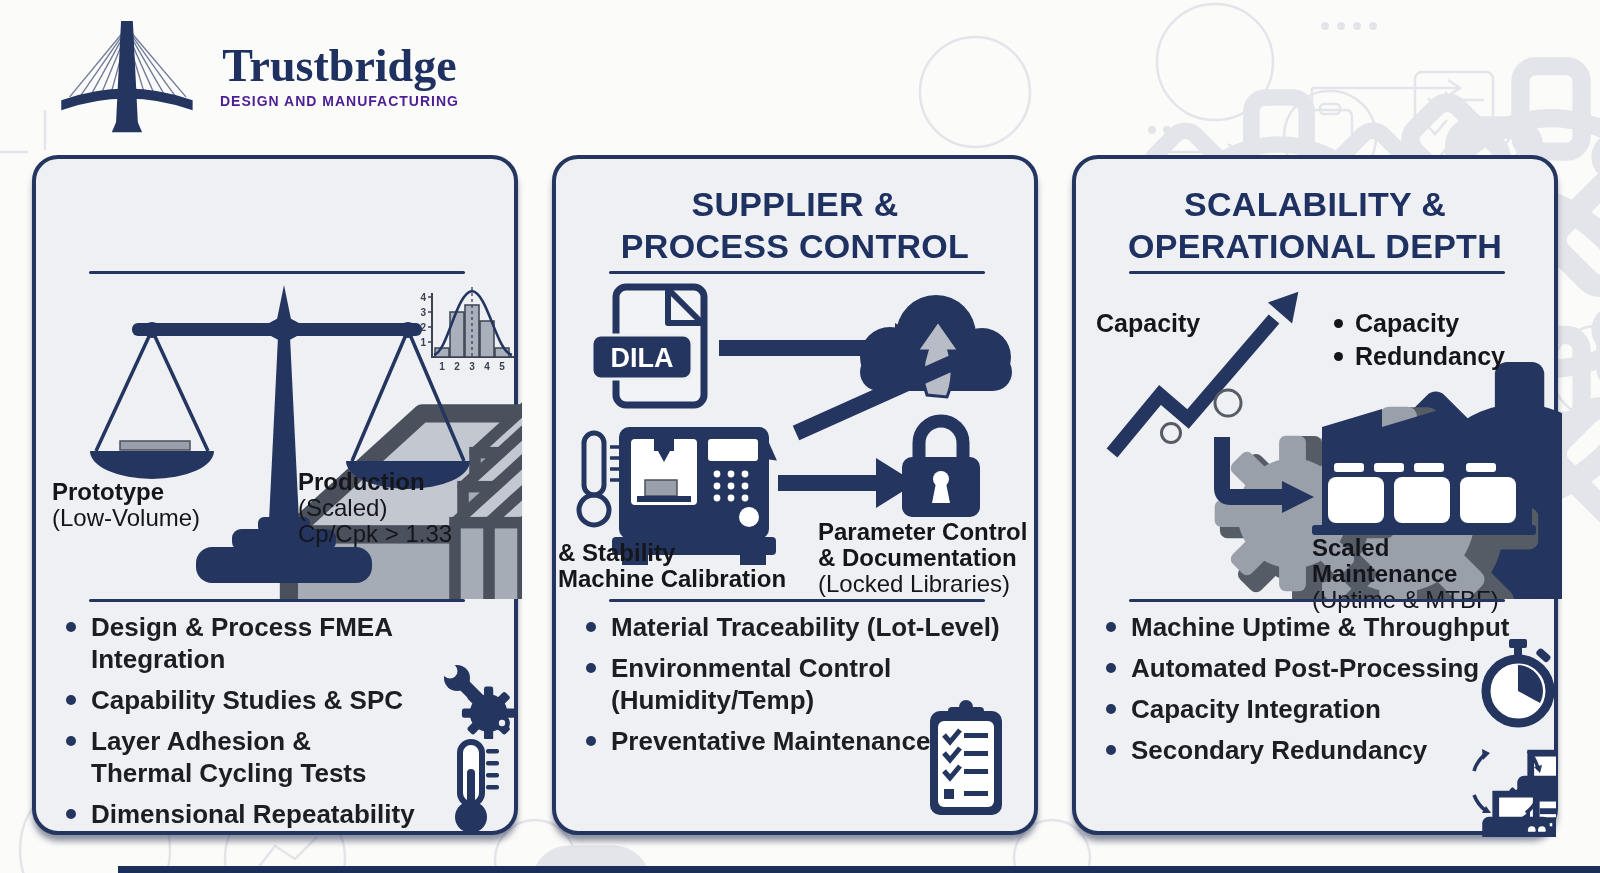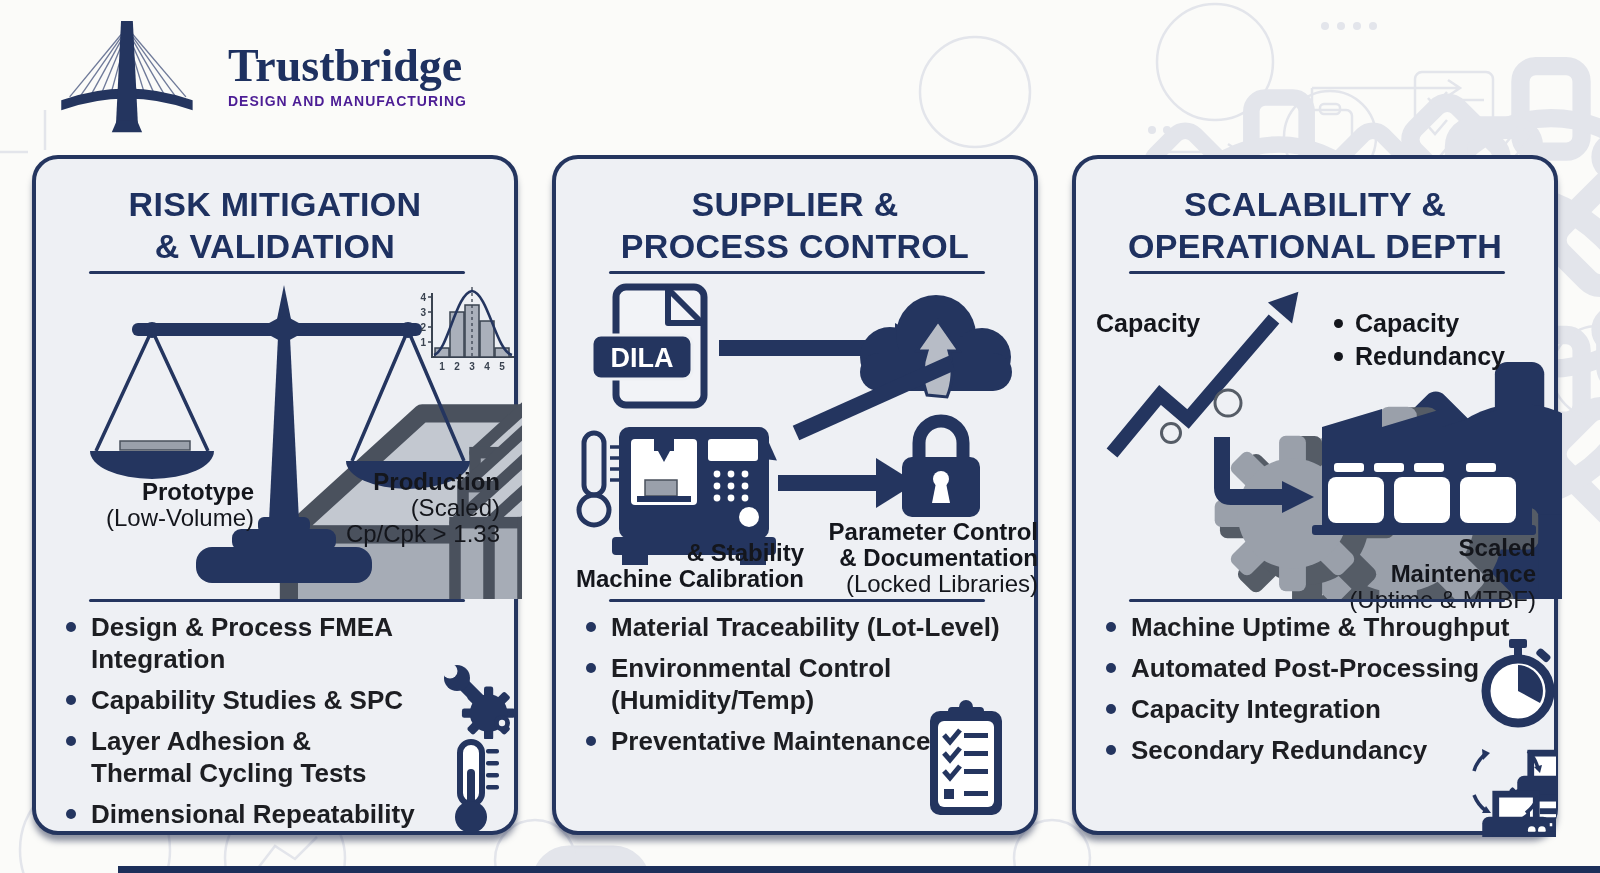--- a/index.html
+++ b/index.html
@@ -1,34 +1,34 @@
 <!DOCTYPE html>
 <html><head>
 <meta charset="utf-8">
 <style>
   html,body{margin:0;padding:0;background:#fbfbf9;}
   .stage{position:relative;width:1600px;height:873px;background:#fbfbf9;overflow:hidden;
          font-family:"Liberation Sans",sans-serif;}
   .doodles{position:absolute;inset:0;}
   
-  .brand{position:absolute;left:36px;top:6px;display:flex;align-items:center;gap:32px;}
+  .brand{position:absolute;left:36px;top:6px;display:flex;align-items:center;gap:24px;text-align:center;}
   .brand-name{font-family:"Liberation Serif",serif;font-weight:bold;font-size:46px;color:#1e3160;line-height:50px;}
   .brand-tagline{font-size:14px;font-weight:600;letter-spacing:1px;color:#4c1d95;margin-top:2px;}
   
   .panel{position:absolute;top:155px;width:486px;height:680px;box-sizing:border-box;
          background:#eef0f4;border:4px solid #24355f;border-radius:26px;
          box-shadow:0 7px 6px -1px rgba(25,35,70,.5);}
   .p1{left:32px}.p2{left:552px}.p3{left:1072px}
   .panel-title{padding-top:24px;text-align:center;font-size:34px;line-height:42px;
                font-weight:800;color:#1e3160;letter-spacing:.3px;}
   .divider{position:absolute;left:53px;width:376px;height:3px;background:#24355f;border-radius:2px;}
   .div1{top:112px}.div2{top:440px}
   .illus{position:absolute;top:118px;left:0;width:486px;height:322px;}
   .illus svg{position:absolute;left:0;top:0;}
-  .cap{position:absolute;text-align:right;font-size:24px;line-height:26px;color:#14161c;}
+  .cap{position:absolute;text-align:left;font-size:24px;line-height:26px;color:#14161c;}
   .cap .b{font-weight:800;}
   .cap .r{font-weight:500;}
   
   .bullets{position:absolute;top:452px;left:30px;right:16px;list-style:none;margin:0;padding:0;}
   .bullets li{display:flex;gap:15px;font-size:26px;line-height:32px;font-weight:600;
               color:#1d1e22;margin-bottom:9px;}
   .bullets li.narrow{max-width:330px;}
   .dot{flex:0 0 auto;width:10px;height:10px;border-radius:50%;background:#24355f;margin-top:11px;}
   .side-icon{position:absolute;}
   
@@ -134,24 +134,20 @@
       <polygon points="101,6 115,6 121,128 95,128" fill="#24355f"></polygon>
       <polygon points="96,124 120,124 126,138 90,138" fill="#24355f"></polygon>
     </svg>
     <div class="brand-text">
       <div class="brand-name">Trustbridge</div>
       <div class="brand-tagline">DESIGN AND MANUFACTURING</div>
     </div>
   </header>
 
   <section class="panel p1">
-    <div class="panel-title">
-      <div>RISK MITIGATION</div>
-      <div>&amp; VALIDATION</div>
-    </div>
     <div class="divider div1"></div>
 
     <div class="illus">
       <svg width="486" height="322" viewBox="0 0 486 322">
 
         <polygon points="248,8 239,52 257,52" fill="#24355f"></polygon>
         <rect x="96" y="46" width="290" height="13" rx="6" fill="#24355f"></rect>
         <polygon points="222,52 248,38 274,52 248,66" fill="#24355f"></polygon>
         <circle cx="116" cy="53" r="8" fill="#24355f"></circle>
         <circle cx="372" cy="53" r="8" fill="#24355f"></circle>

